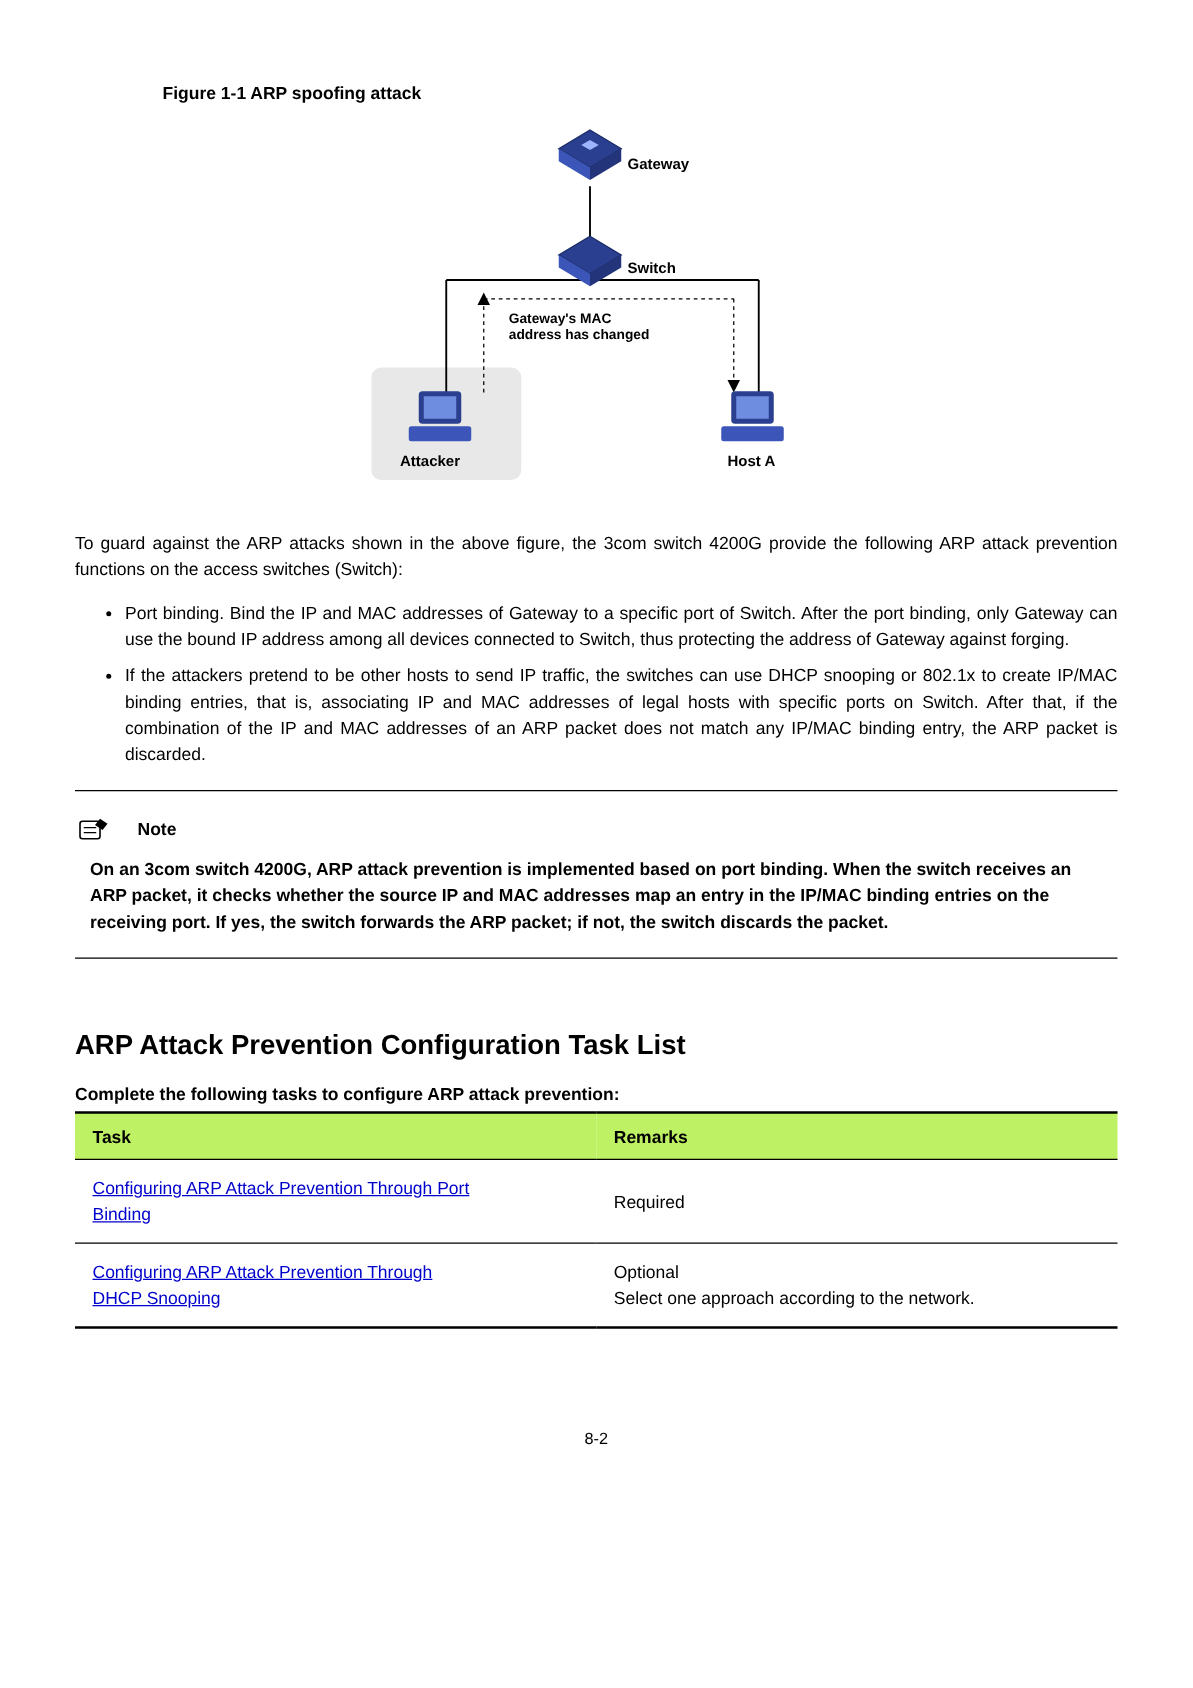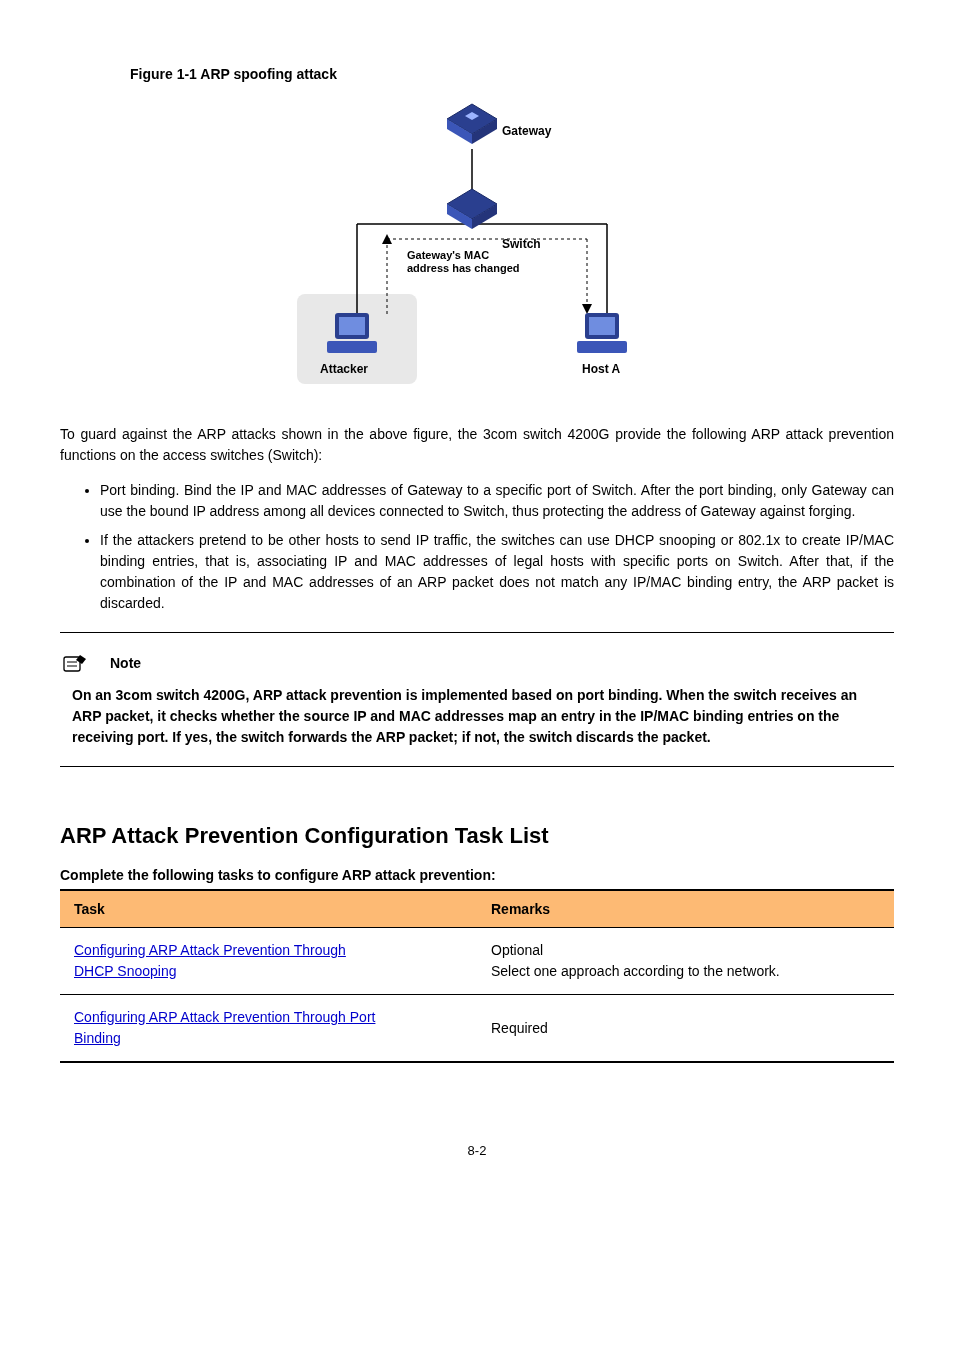--- a/index.html
+++ b/index.html
@@ -69,21 +69,21 @@
     margin: 12px 0 6px 0;
   }
   table.tasks {
     border-collapse: collapse;
     width: 100%;
     font-size: 14px;
   }
   table.tasks th {
     border-top: 2.5px solid #000;
     border-bottom: 1.5px solid #000;
-    background: #fdba74;
+    background: #bef264;
     padding: 10px 14px;
     text-align: left;
     font-weight: bold;
     width: 50%;
   }
   table.tasks td {
     border-bottom: 1px solid #000;
     padding: 12px 14px;
     vertical-align: middle;
     line-height: 1.5;
@@ -151,21 +151,21 @@
         <rect x="0" y="32" width="50" height="12" rx="2" fill="#3b56b8"></rect>
       </g>
 
       <g transform="translate(280,215)">
         <rect x="8" y="4" width="34" height="26" rx="3" fill="#2a3f8f"></rect>
         <rect x="12" y="8" width="26" height="18" fill="#6f8de0"></rect>
         <rect x="0" y="32" width="50" height="12" rx="2" fill="#3b56b8"></rect>
       </g>
     </svg>
     <div class="dev-label" style="left:205px; top:30px;">Gateway</div>
-    <div class="dev-label" style="left:205px; top:113px;margin-top:30px;">Switch</div>
+    <div class="dev-label" style="left:205px; top:113px;">Switch</div>
     <div class="dev-label" style="left:23px; top:268px;">Attacker</div>
     <div class="dev-label" style="left:285px; top:268px;">Host A</div>
     <div class="msg-label" style="left:110px; top:155px; width:140px;">
       <span>Gateway's MAC</span><br>
       <span>address has changed</span>
     </div>
   </div>
 
   <p class="paragraph">To guard against the ARP attacks shown in the above figure, the 3com switch 4200G provide the following ARP attack prevention functions on the access switches (Switch):</p>
 
@@ -196,33 +196,33 @@
   <table class="tasks">
     <thead>
       <tr>
         <th>Task</th>
         <th>Remarks</th>
       </tr>
     </thead>
     <tbody>
       <tr>
         <td>
+          <span class="link">Configuring ARP Attack Prevention Through Port</span><br>
+          <span class="link">Binding</span>
+        </td>
+        <td>Required</td>
+      </tr>
+      <tr>
+        <td>
           <span class="link">Configuring ARP Attack Prevention Through</span><br>
           <span class="link">DHCP Snooping</span>
         </td>
         <td>
           <span>Optional</span><br>
           <span>Select one approach according to the network.</span>
         </td>
       </tr>
-      <tr>
-        <td>
-          <span class="link">Configuring ARP Attack Prevention Through Port</span><br>
-          <span class="link">Binding</span>
-        </td>
-        <td>Required</td>
-      </tr>
     </tbody>
   </table>
 
   <div class="page-num">8-2</div>
 
 </div>
 
 </body></html>

